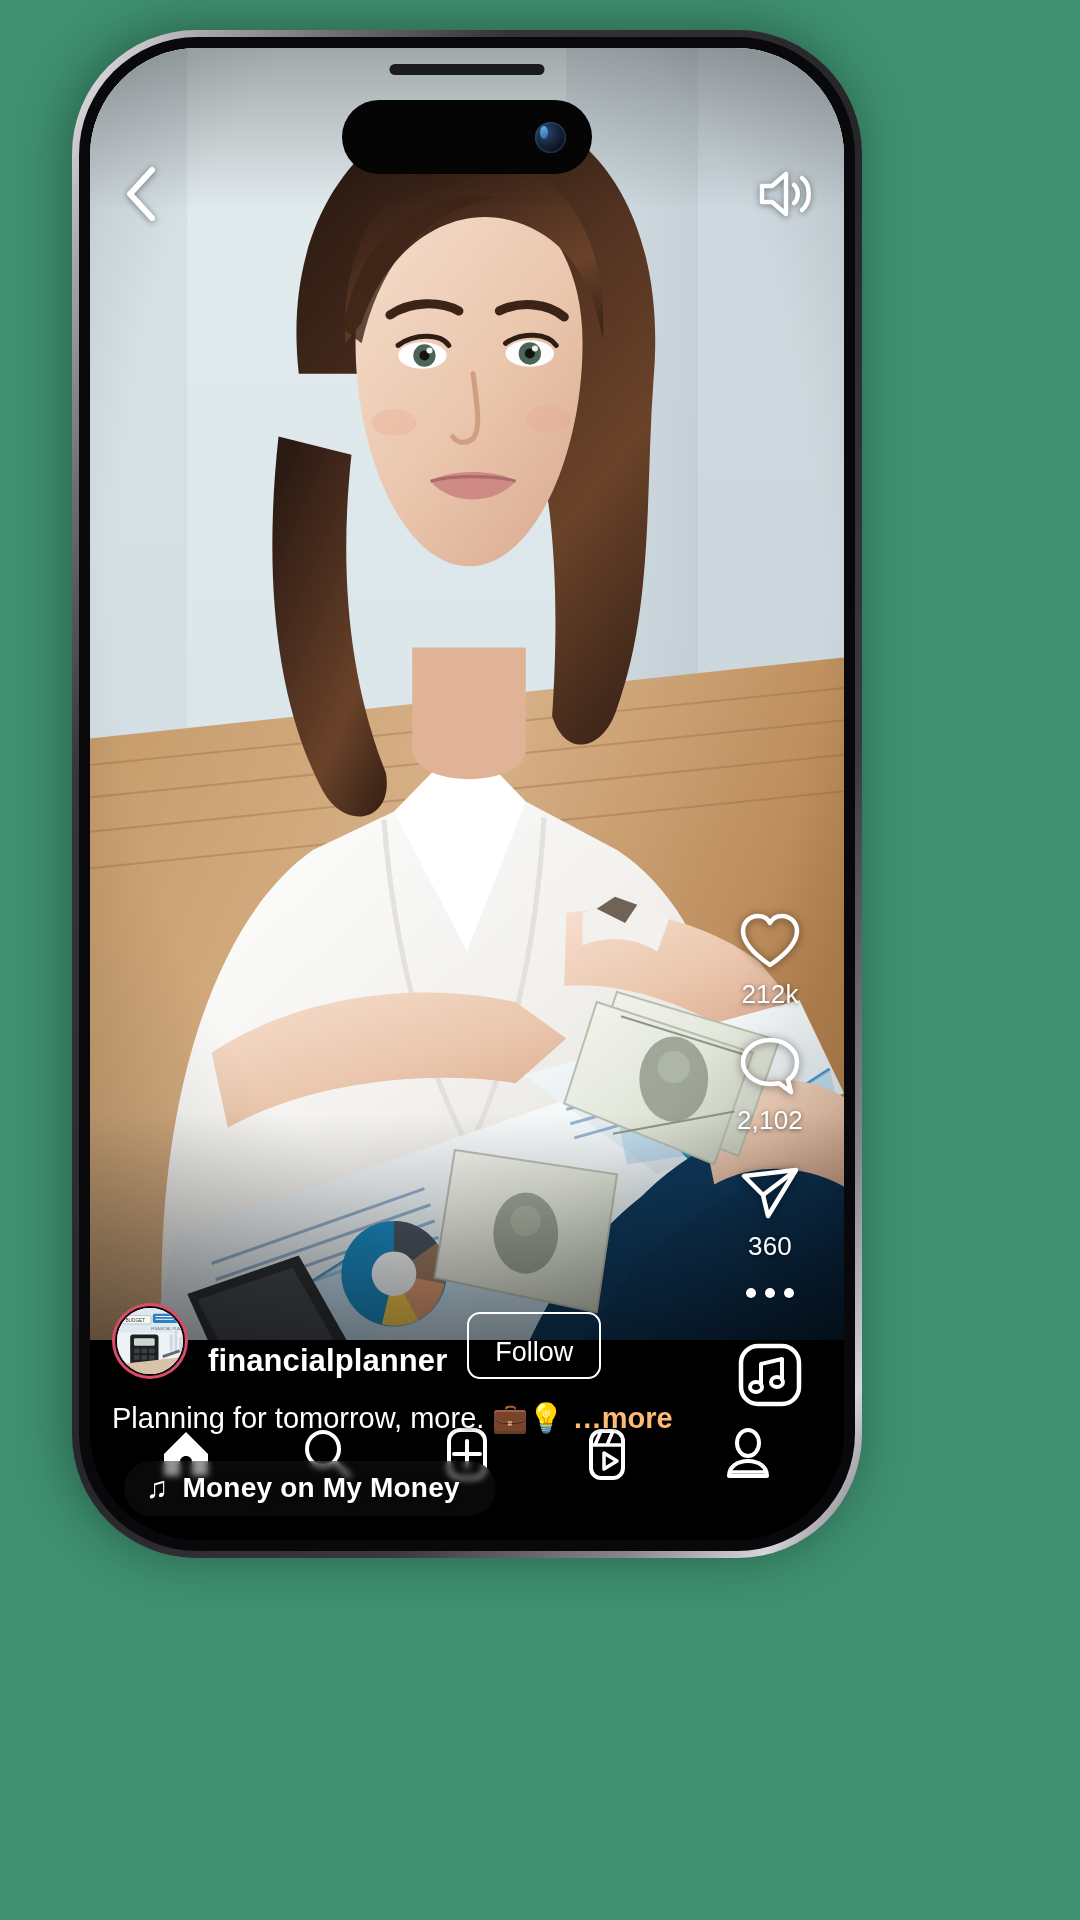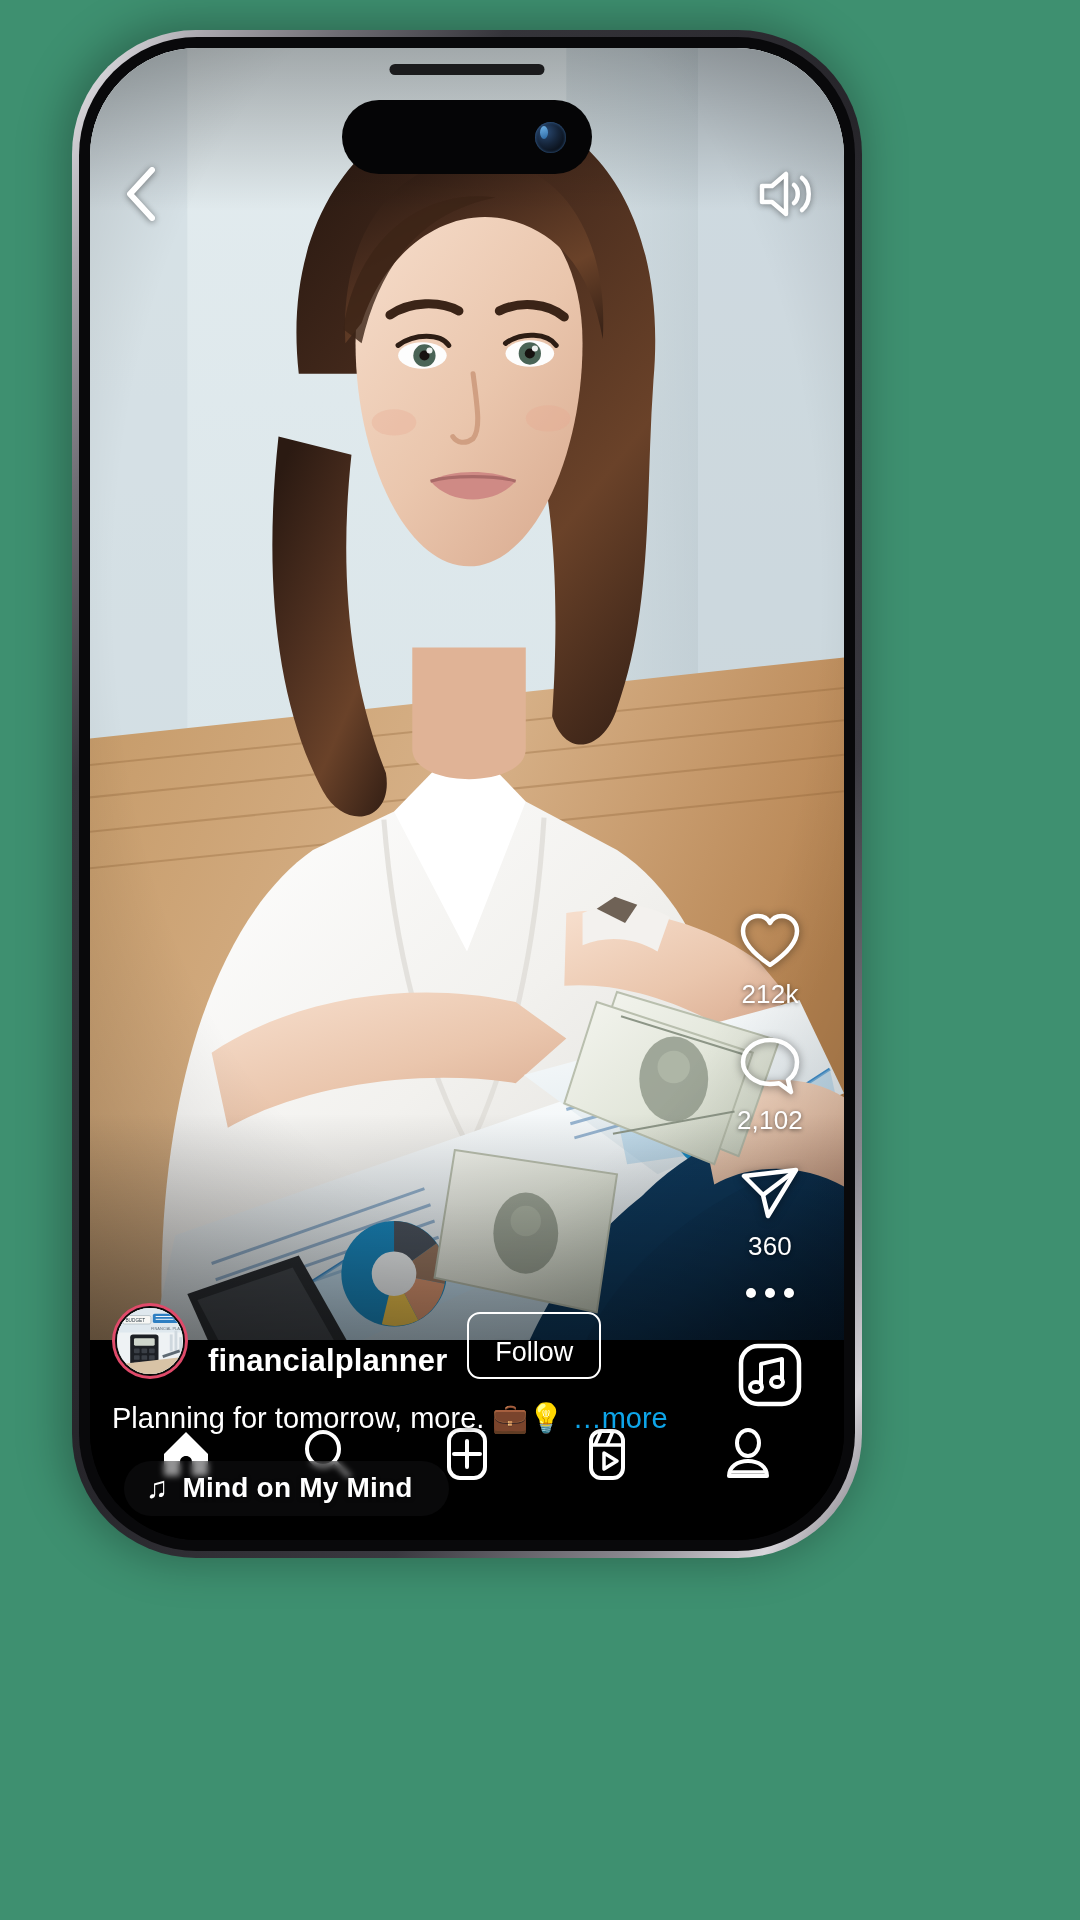--- a/index.html
+++ b/index.html
@@ -133,21 +133,21 @@
     border:2px solid #fff; border-radius:13px;
     padding:25px 26px 11px; color:#fff; font-size:27px;
     background:transparent; line-height:1;
     text-shadow:0 1px 4px rgba(0,0,0,.5);
   }
   .caption{
     margin-top:22px; color:#fff; font-size:29px; line-height:1.2;
     text-shadow:0 1px 5px rgba(0,0,0,.7);
     white-space:nowrap;
   }
-  .caption .more{ color:#0ea5e9; }
+  .caption .more{ color:#fdba74;font-weight:bold; }
 
   
   .music-pill{
     position:absolute; left:34px; bottom:24px; z-index:40;
     display:flex; align-items:center; gap:14px;
     background:rgba(20,20,22,.46);
     border-radius:28px; padding:11px 36px 12px 22px;
     backdrop-filter:blur(3px);
   }
   .music-pill .note{ color:#fff; font-size:30px; line-height:1; }
@@ -459,21 +459,21 @@
           </div>
 
           <div class="caption">
             <span>Planning for tomorrow, more. 💼💡</span>
             <span class="more">…more</span>
           </div>
         </div>
 
         <div class="music-pill">
           <span class="note">♫</span>
-          <span class="music-title">Mind on My Mind</span>
+          <span class="music-title">Money on My Money</span>
         </div>
 
         <div class="navbar">
 
           <div class="nav-item">
             <svg width="56" height="56" viewBox="0 0 56 56">
               <path d="M28 6 L50 28 L50 50 L34 50 L34 36 C34 32.5 31.5 30 28 30
                        C24.5 30 22 32.5 22 36 L22 50 L6 50 L6 28 Z" fill="#fff"></path>
             </svg>
           </div>

